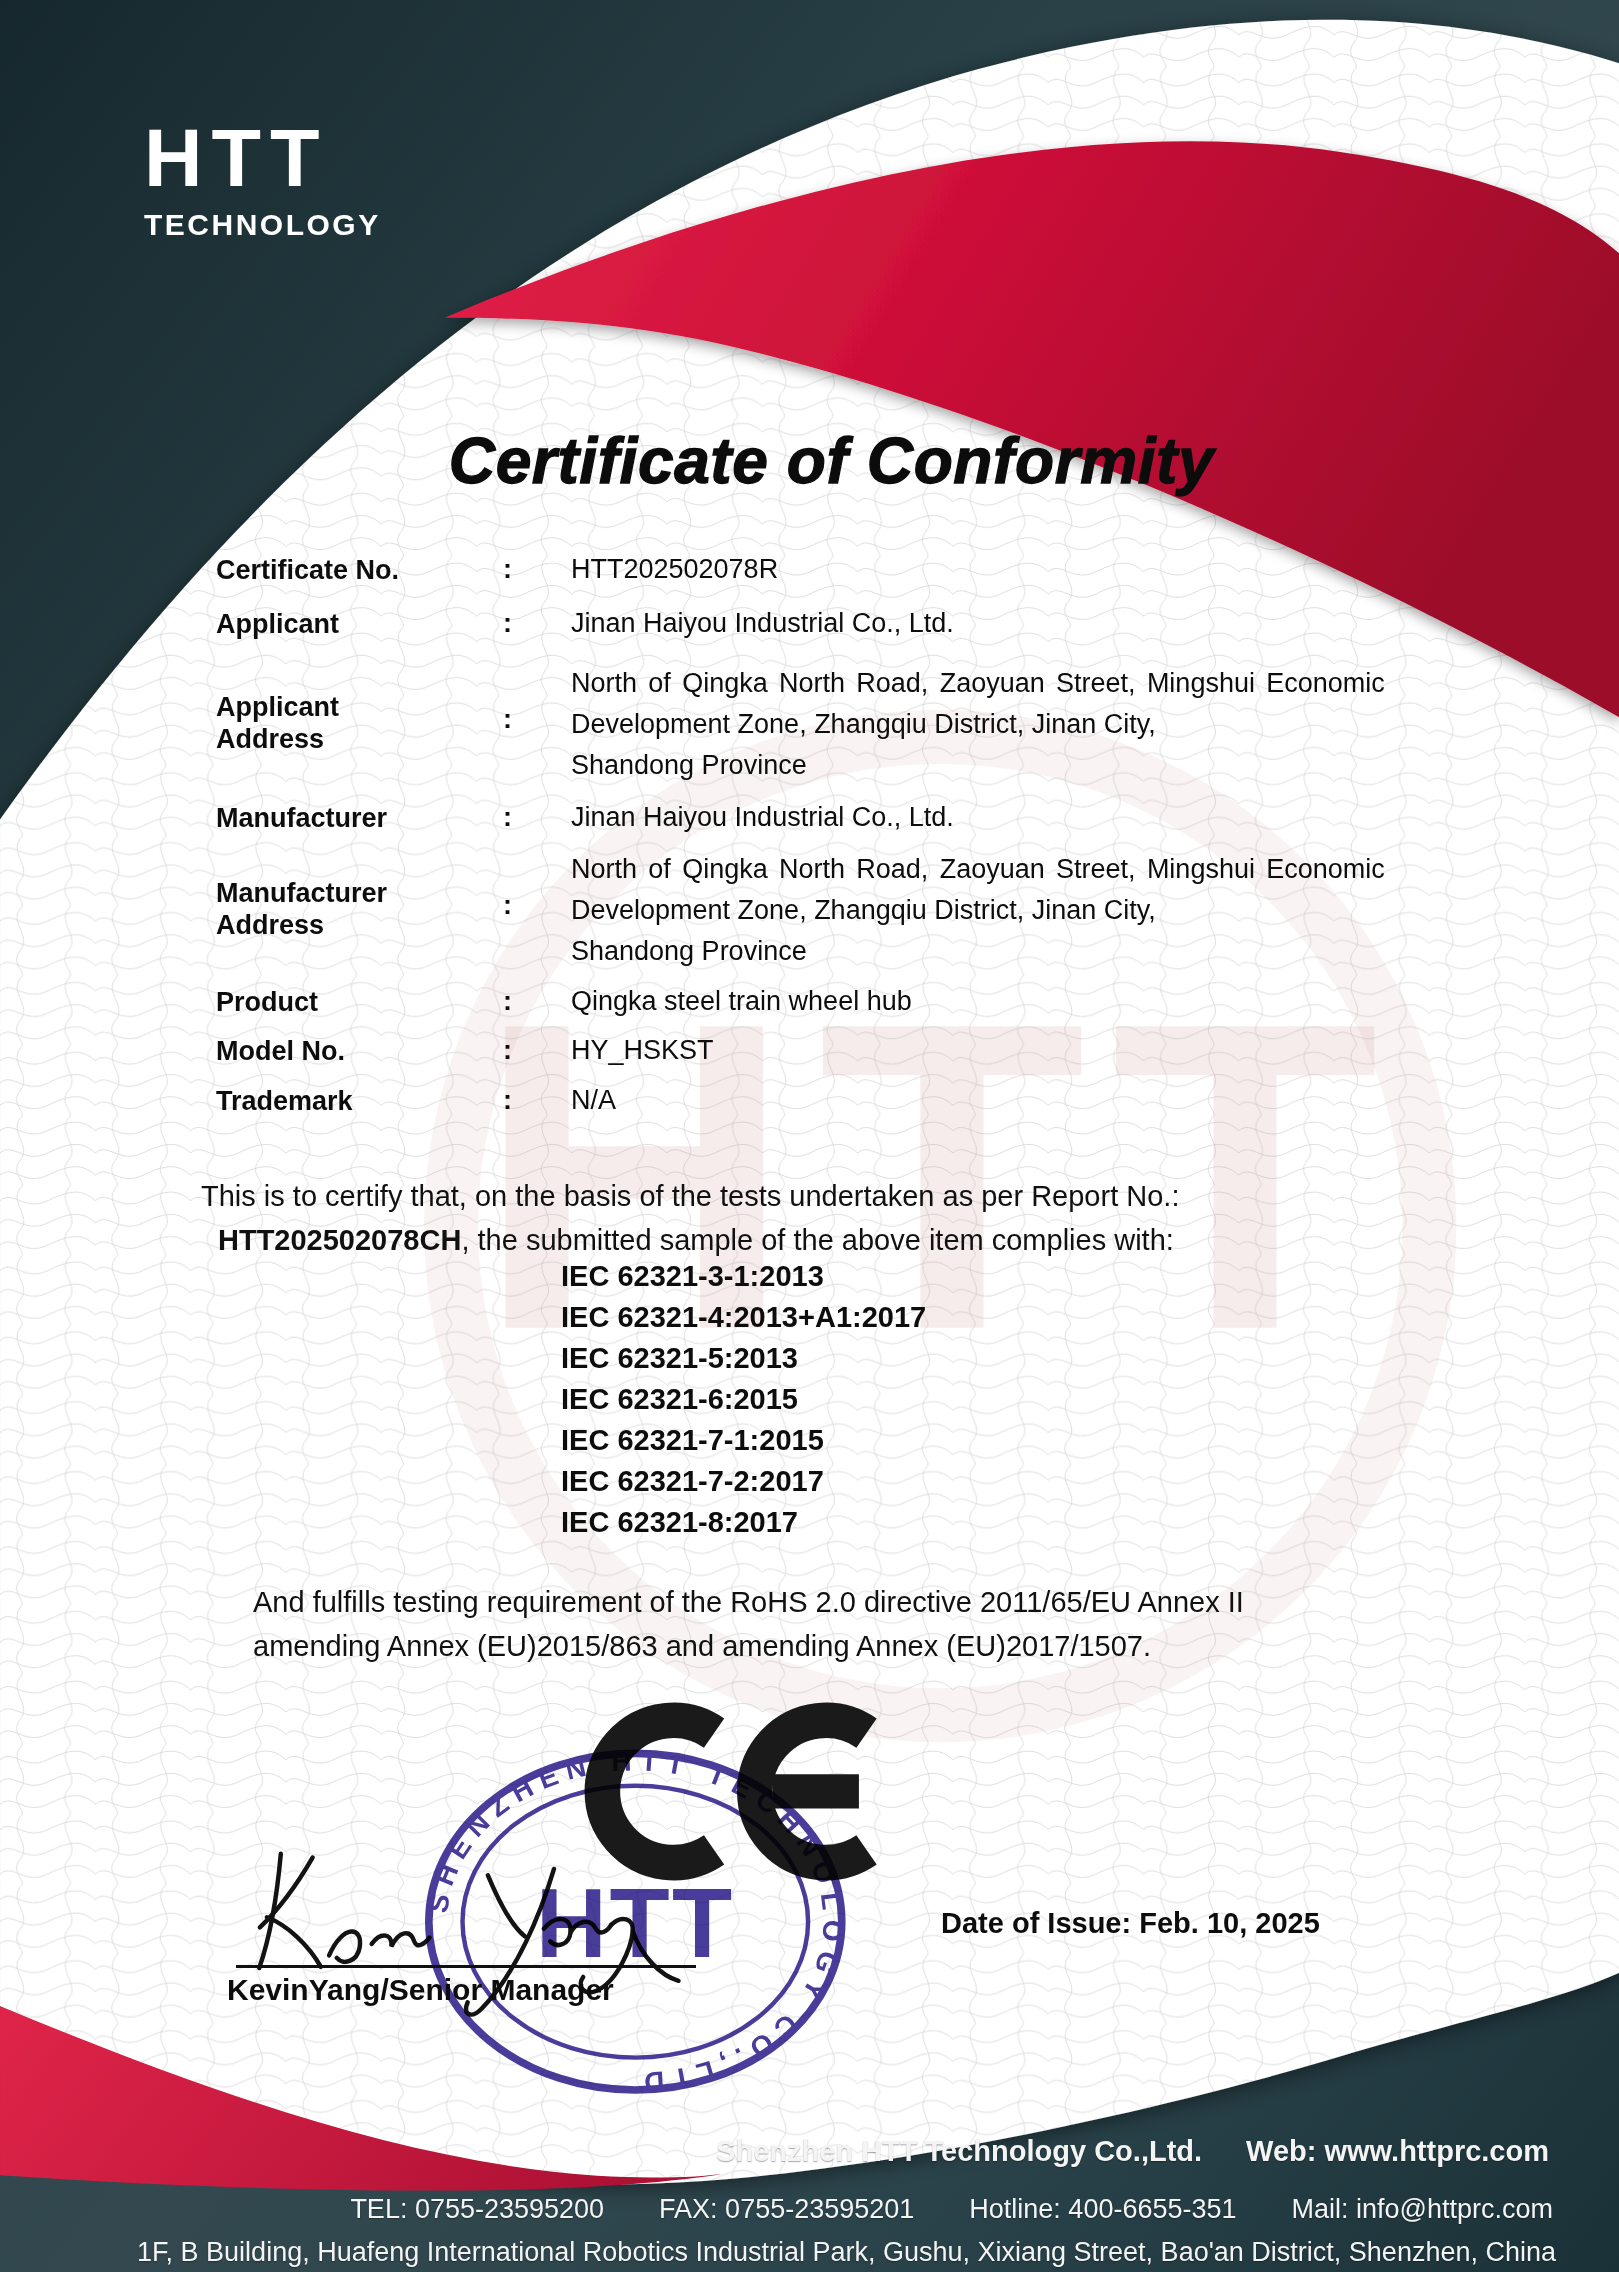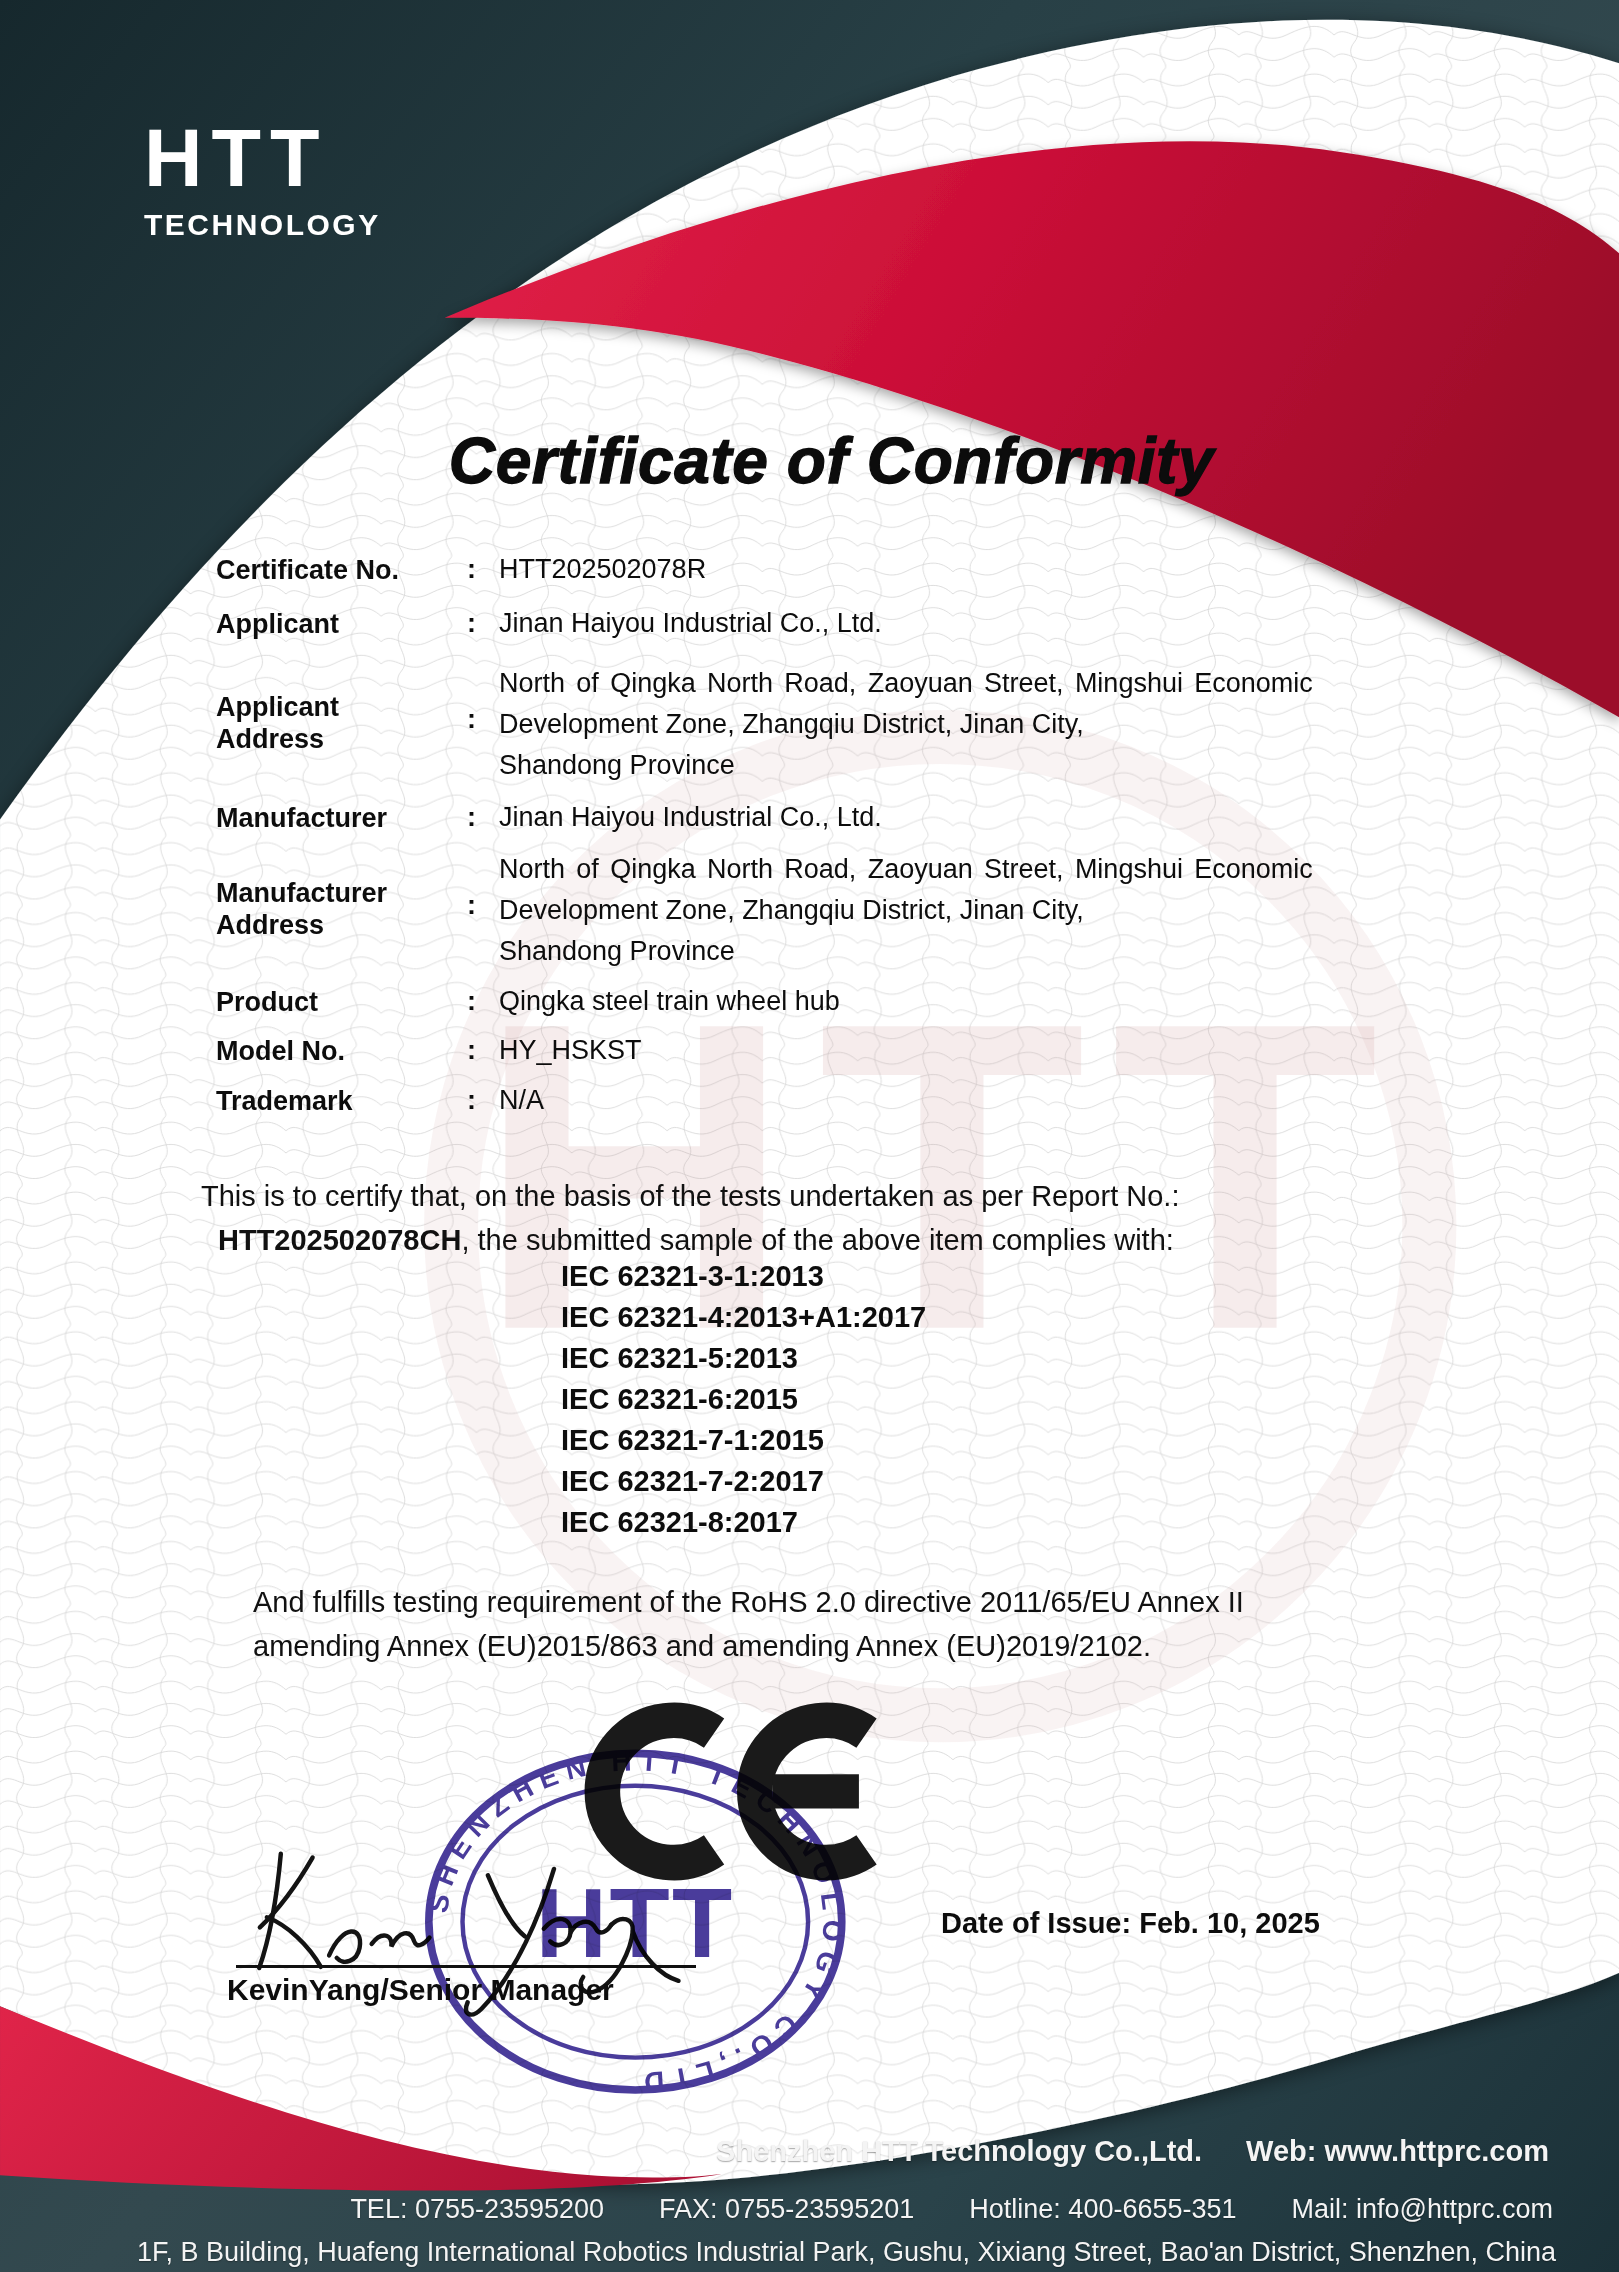--- a/index.html
+++ b/index.html
@@ -16,21 +16,21 @@
   .logo{position:absolute;left:144px;top:118px;z-index:3;color:#fff;}
   .logo .big{font-size:81px;font-weight:700;letter-spacing:9px;line-height:1;}
   .logo .sub{font-size:30px;font-weight:700;letter-spacing:2.5px;margin-top:9px;}
 
   
   .title{position:absolute;left:0;width:1607px;top:424px;text-align:center;
     font-size:64px;font-weight:700;font-style:italic;color:#0c0c0c;
     -webkit-text-stroke:1.3px #0c0c0c;letter-spacing:0.6px;padding-left:28px;}
 
   
-  .frow{position:absolute;left:216px;display:grid;grid-template-columns:251px 32px 826px;}
+  .frow{position:absolute;left:216px;display:grid;grid-template-columns:251px 32px 826px;gap:36px;}
   .flabel{font-size:27px;font-weight:700;line-height:33px;}
   .flabel.two div{line-height:32px;}
   .flabel.two{padding-top:28px;}
   .fcolon{font-size:27px;font-weight:700;}
   .fcolon.mid{padding-top:41px;}
   .fvalue{font-size:27px;font-weight:400;}
   .fvalue div{line-height:41px;white-space:nowrap;}
   .fvalue.single{white-space:nowrap;}
   .ws{word-spacing:3.8px;}
 
@@ -221,21 +221,21 @@
     <div>IEC 62321-4:2013+A1:2017</div>
     <div>IEC 62321-5:2013</div>
     <div>IEC 62321-6:2015</div>
     <div>IEC 62321-7-1:2015</div>
     <div>IEC 62321-7-2:2017</div>
     <div>IEC 62321-8:2017</div>
   </div>
 
   <div class="rohs content">
     <div>And fulfills testing requirement of the RoHS 2.0 directive 2011/65/EU Annex II</div>
-    <div>amending Annex (EU)2015/863 and amending Annex (EU)2019/2102.</div>
+    <div>amending Annex (EU)2015/863 and amending Annex (EU)2017/1507.</div>
   </div>
 
   <span class="sig-text content">Kevin Yang</span>
   <div class="sig-underline content"></div>
   <div class="sig-title content">KevinYang/Senior Manager</div>
   <div class="date-issue content">Date of Issue: Feb. 10, 2025</div>
 
   <div class="f-line f-a content">
     <span>Shenzhen HTT Technology Co.,Ltd.</span>
     <span>Web: www.httprc.com</span>

